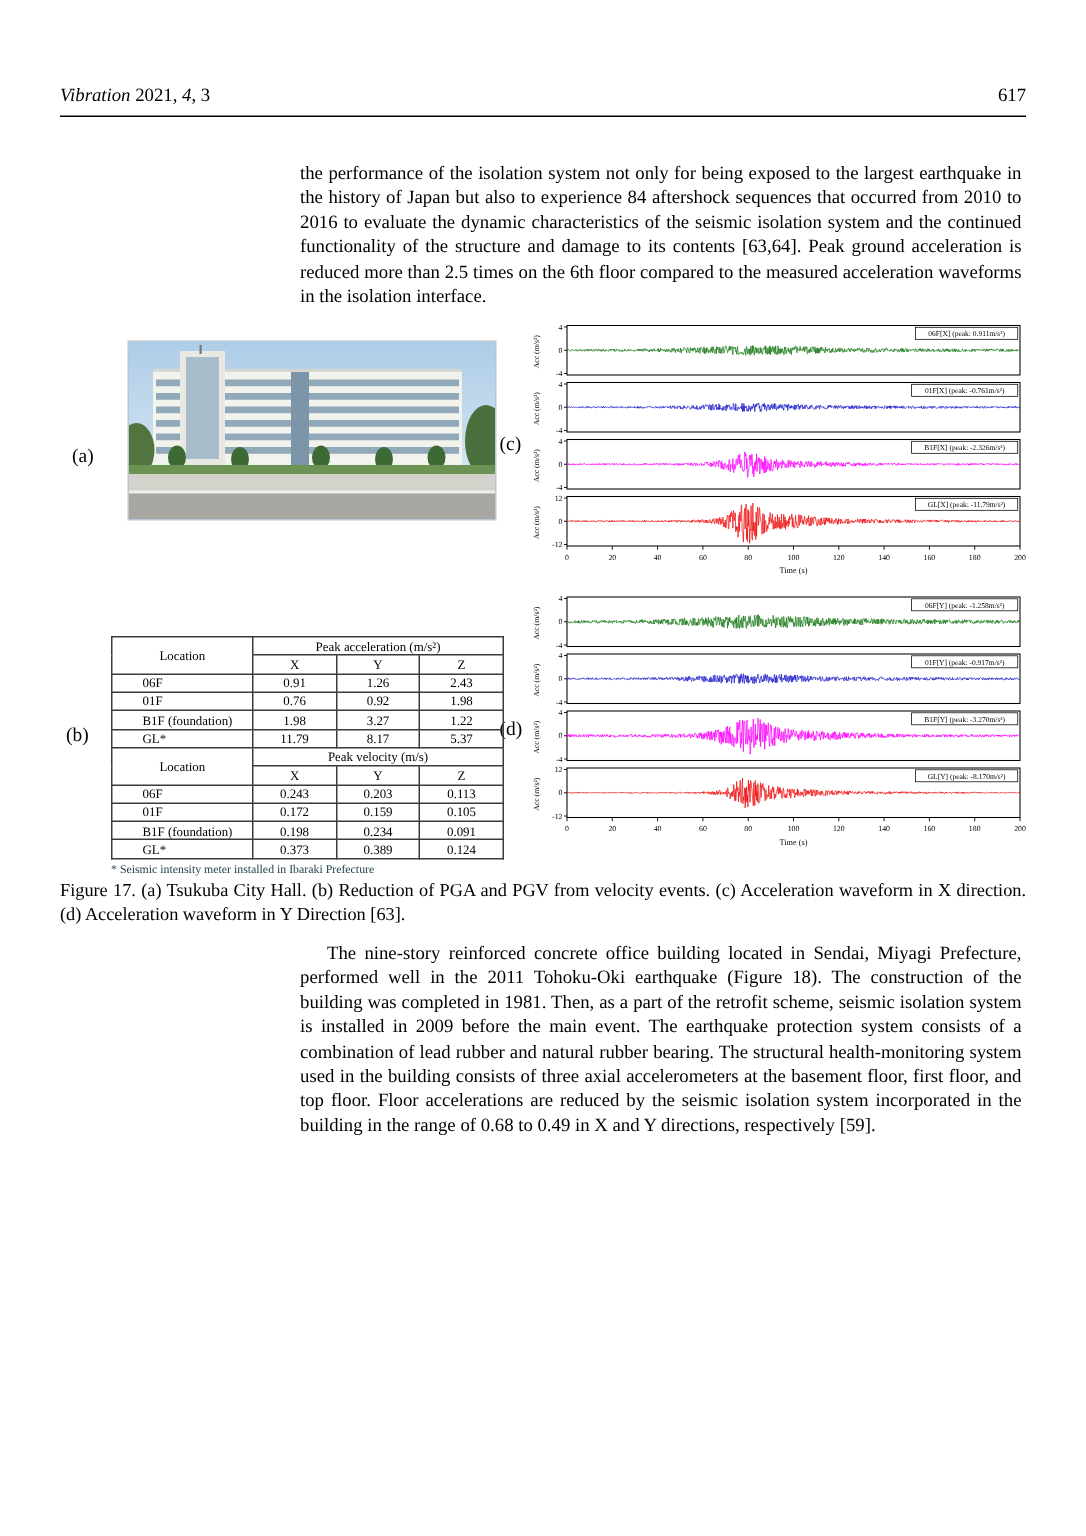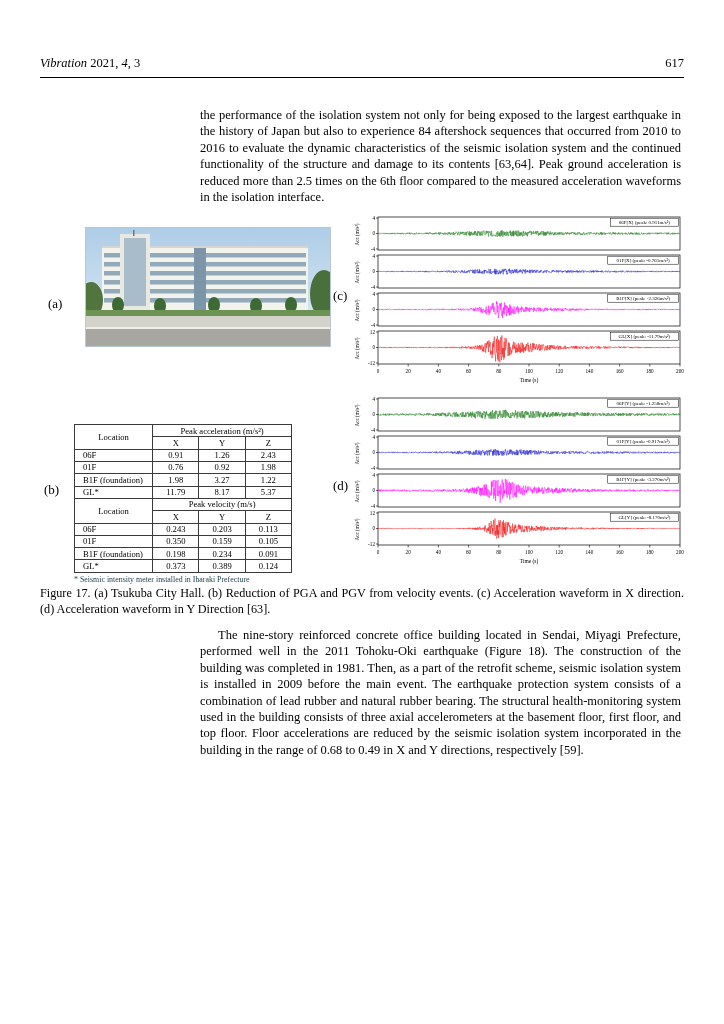--- a/index.html
+++ b/index.html
@@ -29,25 +29,25 @@
   #lab-d{ left:333px; top:478px; }
   .photo{
     position:absolute; left:86px; top:228px; width:244px; height:118px;
     outline:1px solid #b9c7d2;
   }
   .photo svg{ display:block; width:100%; height:100%; }
   .chart{ position:absolute; width:332px; height:176px; }
   #chart-x{ left:352px; top:215px; }
   #chart-y{ left:352px; top:396px; }
   svg text{ font-family:"Liberation Serif", serif; fill:#000; }
-  .tablewrap{ position:absolute; left:74px; top:424px; width:218px; }
+  .tablewrap{ position:absolute; left:74px; top:424px; width:262px; }
   table{ border-collapse:collapse; width:100%; font-size:8.6px; line-height:1.2; }
   td{ border:0.8px solid #3a3a3a; padding:0.5px 3px; text-align:center; }
   col.c-loc{ width:36%; } col.c-v{ width:21.3%; }
-  td.loc{ text-align:left; padding-left:8px; }
+  td.loc{ text-align:left; padding-left:20px; }
   .footnote{ font-size:7.9px; margin-top:2px; color:#1a3a4a; }
   .caption{
     position:absolute; left:40px; top:586px; width:644px;
     font-size:12.2px; line-height:1.3; text-align:justify;
   }
   .bold{ font-weight:normal; }
   .ital{ font-style:italic; }
 </style>
 </head>
 <body>
@@ -299,21 +299,21 @@
         <td>Z</td>
       </tr>
       <tr>
         <td class="loc">06F</td>
         <td>0.243</td>
         <td>0.203</td>
         <td>0.113</td>
       </tr>
       <tr>
         <td class="loc">01F</td>
-        <td>0.350</td>
+        <td>0.172</td>
         <td>0.159</td>
         <td>0.105</td>
       </tr>
       <tr>
         <td class="loc">B1F (foundation)</td>
         <td>0.198</td>
         <td>0.234</td>
         <td>0.091</td>
       </tr>
       <tr>

